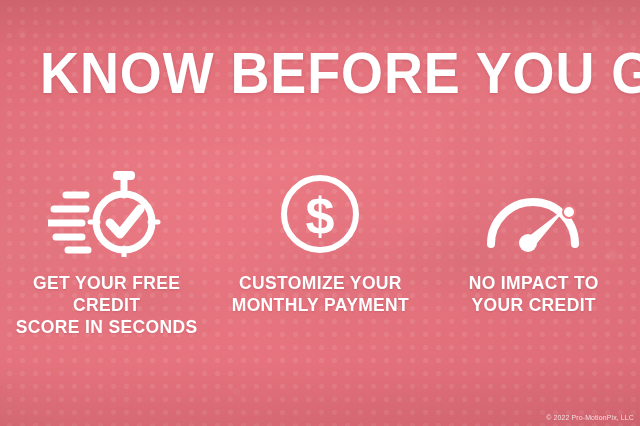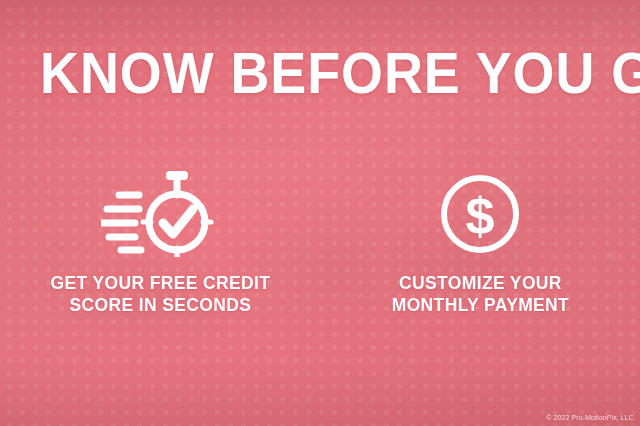--- a/index.html
+++ b/index.html
@@ -211,18 +211,30 @@
         <div class="feature-icon">
           <svg width="86" height="86" viewBox="0 0 86 86" aria-hidden="true">
             <circle cx="43" cy="43" r="36" fill="none" stroke="#ffffff" stroke-width="6"></circle>
             <text x="43" y="63" text-anchor="middle" fill="#ffffff" font-family="Liberation Sans, sans-serif" font-size="52" font-weight="bold">$</text>
           </svg>
         </div>
         <div class="feature-label">CUSTOMIZE YOUR
 MONTHLY PAYMENT</div>
       </div>
 
+      <div class="feature">
+        <div class="feature-icon">
+          <svg width="112" height="80" viewBox="0 0 112 80" aria-hidden="true">
+            <path d="M14 70 A42 42 0 0 1 98 70" fill="none" stroke="#ffffff" stroke-width="8" stroke-linecap="round"></path>
+            <path d="M47 66 L90 33 L56 74 Z" fill="#ffffff"></path>
+            <circle cx="51" cy="69" r="9" fill="#ffffff"></circle>
+            <circle cx="92" cy="38" r="6" fill="#ffffff" stroke="#ee7a84" stroke-width="2"></circle>
+          </svg>
+        </div>
+        <div class="feature-label">NO IMPACT TO
+YOUR CREDIT</div>
+      </div>
 
     </div>
 
     <div class="copyright">© 2022 Pro-MotionPix, LLC</div>
   </div>
 </div>
 
 </body></html>

